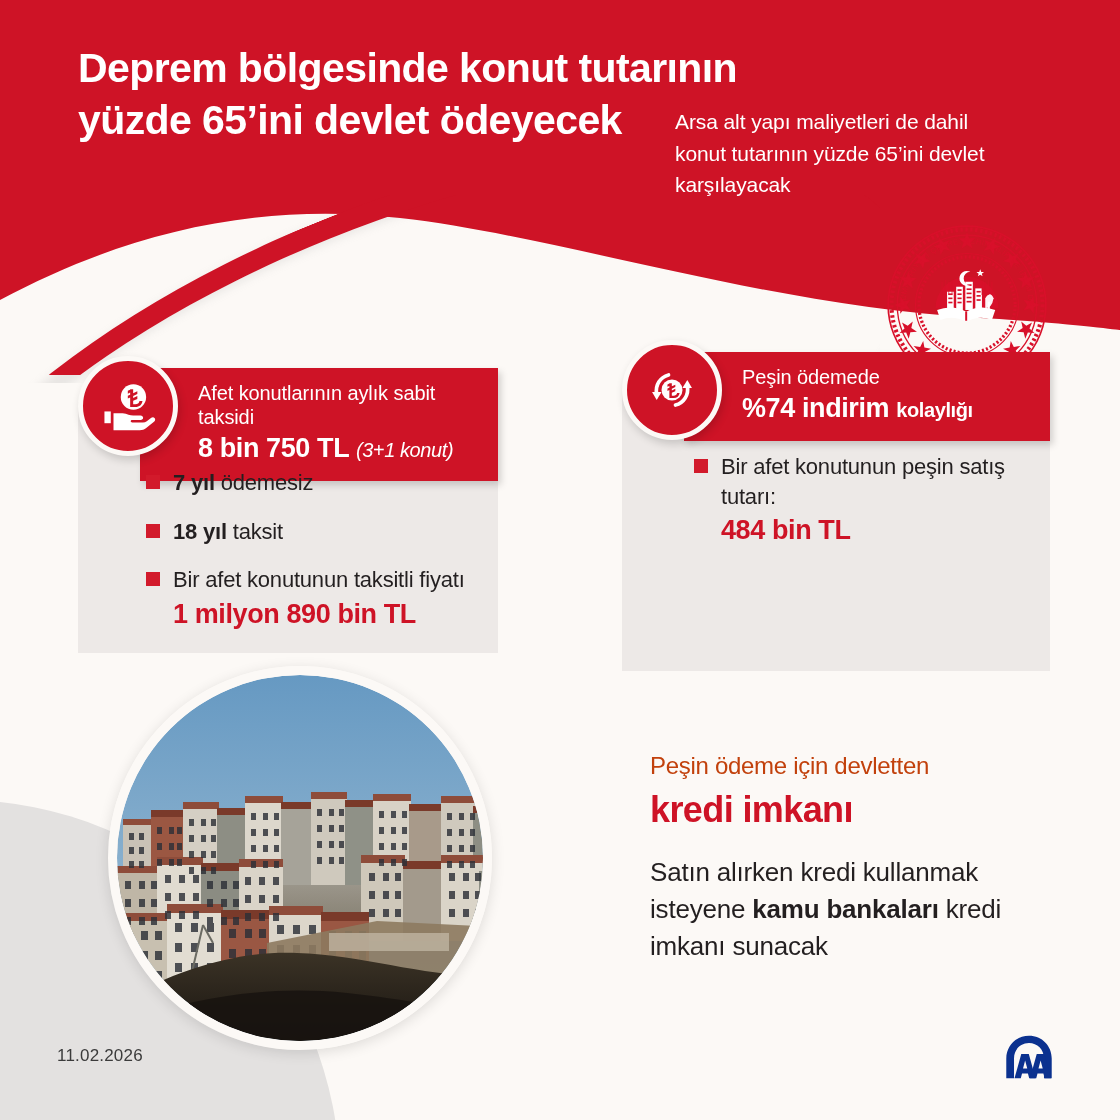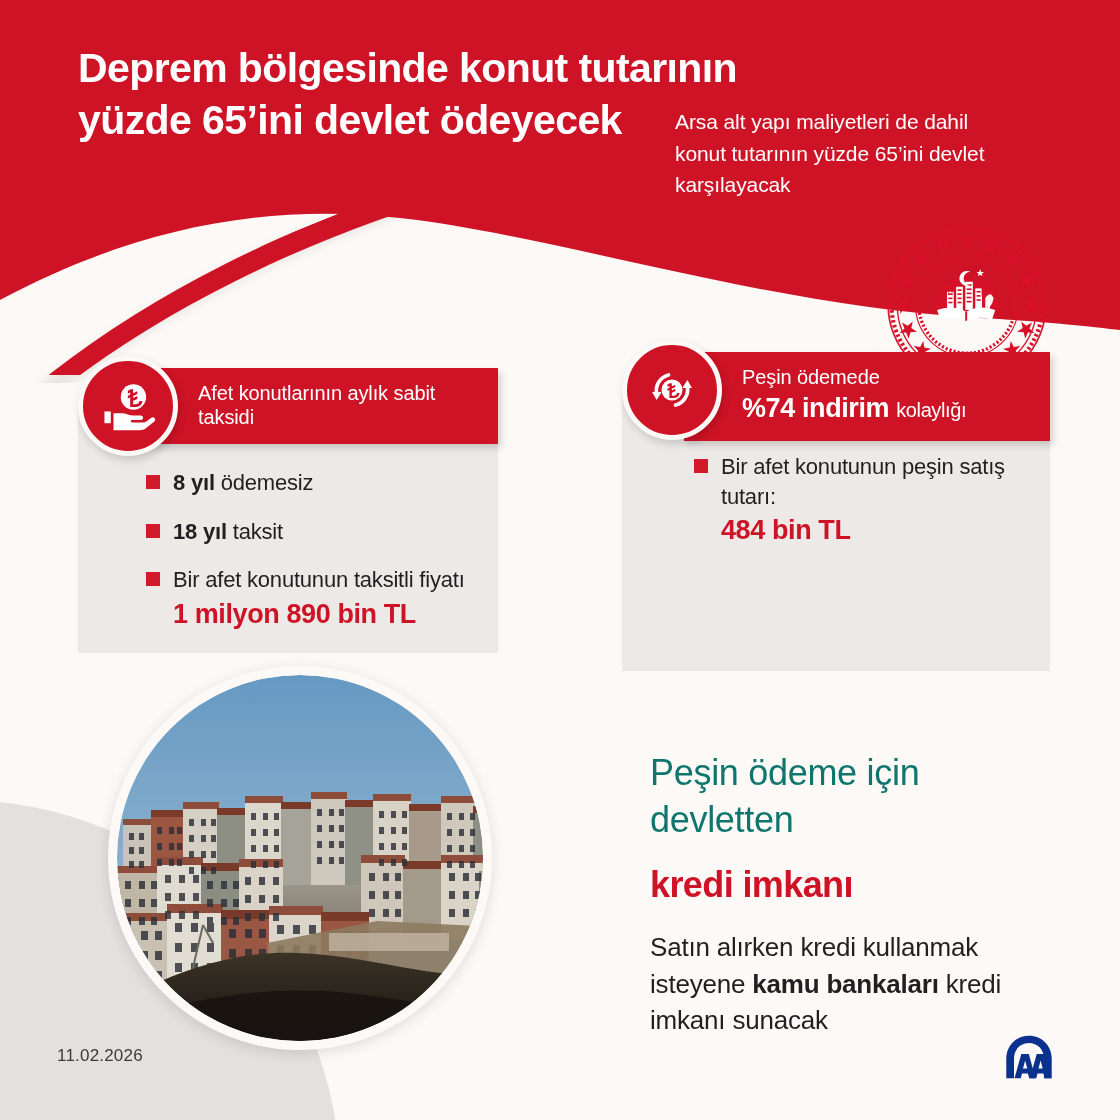--- a/index.html
+++ b/index.html
@@ -119,21 +119,21 @@
     letter-spacing:-0.1px;
   }
   .card-head .line2 {
     font-size:27px; font-weight:bold; line-height:1.25; margin-top:3px;
     letter-spacing:-0.4px;
   }
   .card-head .line2 .sm {
     font-size:20px; font-weight:400; font-style:italic;
   }
   .card-head .line2 .sm-plain {
-    font-size:20px; font-weight:400; font-style:normal;
+    font-size:20px; font-weight:700; font-style:normal;
   }
 
   .card-icon {
     position:absolute; left:0; top:-12px;
     width:100px; height:100px; border-radius:50%;
     background:#CE1326;
     border:5px solid #FCF9F6;
     display:flex; align-items:center; justify-content:center;
     box-shadow:2px 4px 8px rgba(0,0,0,.16);
     z-index:3;
@@ -162,25 +162,25 @@
     border-radius:50%;
     border:9px solid #FCF9F6;
     overflow:hidden;
     box-shadow:0 3px 14px rgba(0,0,0,.12);
   }
   .photo { position:absolute; inset:0; border-radius:50%; overflow:hidden; }
 
   
   .credit-block { position:absolute; left:650px; top:750px; width:400px; }
   .credit-block .l1 {
-    font-size:36px; color:#0f766e; line-height:1.3; letter-spacing:-0.3px;
+    font-size:24px; color:#c2410c; line-height:1.3; letter-spacing:-0.3px;
   }
   .credit-block .l2 {
     font-size:36px; font-weight:bold; color:#CE1326;
-    line-height:1.25; letter-spacing:-0.6px; margin-top:18px;
+    line-height:1.25; letter-spacing:-0.6px; margin-top:6px;
   }
   .credit-block .l3 {
     font-size:26px; color:#231F20; line-height:1.42;
     letter-spacing:-0.2px; margin-top:22px;
   }
   .credit-block .l3 b { font-weight:bold; }
 
   
   .date-stamp {
     position:absolute; left:57px; top:1046px;
@@ -281,37 +281,41 @@
         </g>
       </g>
     </svg>
   </div>
 
   <div class="card" style="left:78px; top:368px; width:332px; height:285px;">
     <div class="card-body" style="width:420px; height:251px;"></div>
 
     <div class="card-head" style="width:358px;">
       <div class="line1">Afet konutlarının aylık sabit taksidi</div>
+      <div class="line2">
+        <span>8 bin 750 TL</span>
+        <span class="sm">(3+1 konut)</span>
+      </div>
     </div>
 
     <div class="card-icon">
       <svg viewBox="0 0 64 64" width="58" height="58" aria-hidden="true">
         <circle cx="38" cy="22" r="14" fill="#ffffff"></circle>
         <g fill="#CE1326">
           <path d="M34.4 13.6h3.3v4.2l4.6-2.1v3.1l-4.6 2.1v2.3l4.6-2.1v3.1l-4.6 2.1v3.9h2.4c2.5 0 4.1-1.3 4.6-3.6h3.3c-.6 4.2-3.4 6.6-7.9 6.6h-5.7V22.6l-2.6 1.2v-3.1l2.6-1.2v-2.3l-2.6 1.2v-3.1l2.6-1.2z"></path>
         </g>
         <path d="M6 38h7v13H6z" fill="#ffffff"></path>
         <path d="M16 40h10c2.5 0 4.7 1 6.5 1.6 1.8.6 3.4.9 5.2.9h8.2c1.6 0 2.8 1.1 2.8 2.5s-1.2 2.5-2.8 2.5h-9.3c-.9 0-1.6.6-1.6 1.3 0 .7.7 1.3 1.6 1.3h11.9c1.6 0 3-.5 4.2-1.4l5-3.6c1.2-.9 2.9-.7 3.8.5.8 1.1.6 2.7-.5 3.6l-8.9 7.1c-2 1.6-4.5 2.5-7.1 2.5H16z" fill="#ffffff"></path>
       </svg>
     </div>
 
     <div class="bullets" style="left:68px; top:100px; width:340px;">
       <div class="bullet" style="margin-bottom:19px;">
         <span class="sq"></span>
-        <span class="txt"><b>8 yıl</b> <span>ödemesiz</span></span>
+        <span class="txt"><b>7 yıl</b> <span>ödemesiz</span></span>
       </div>
       <div class="bullet" style="margin-bottom:19px;">
         <span class="sq"></span>
         <span class="txt"><b>18 yıl</b> <span>taksit</span></span>
       </div>
       <div class="bullet">
         <span class="sq"></span>
         <span class="txt">
           <span>Bir afet konutunun taksitli fiyatı</span>
           <span class="big-red">1 milyon 890 bin TL</span>

